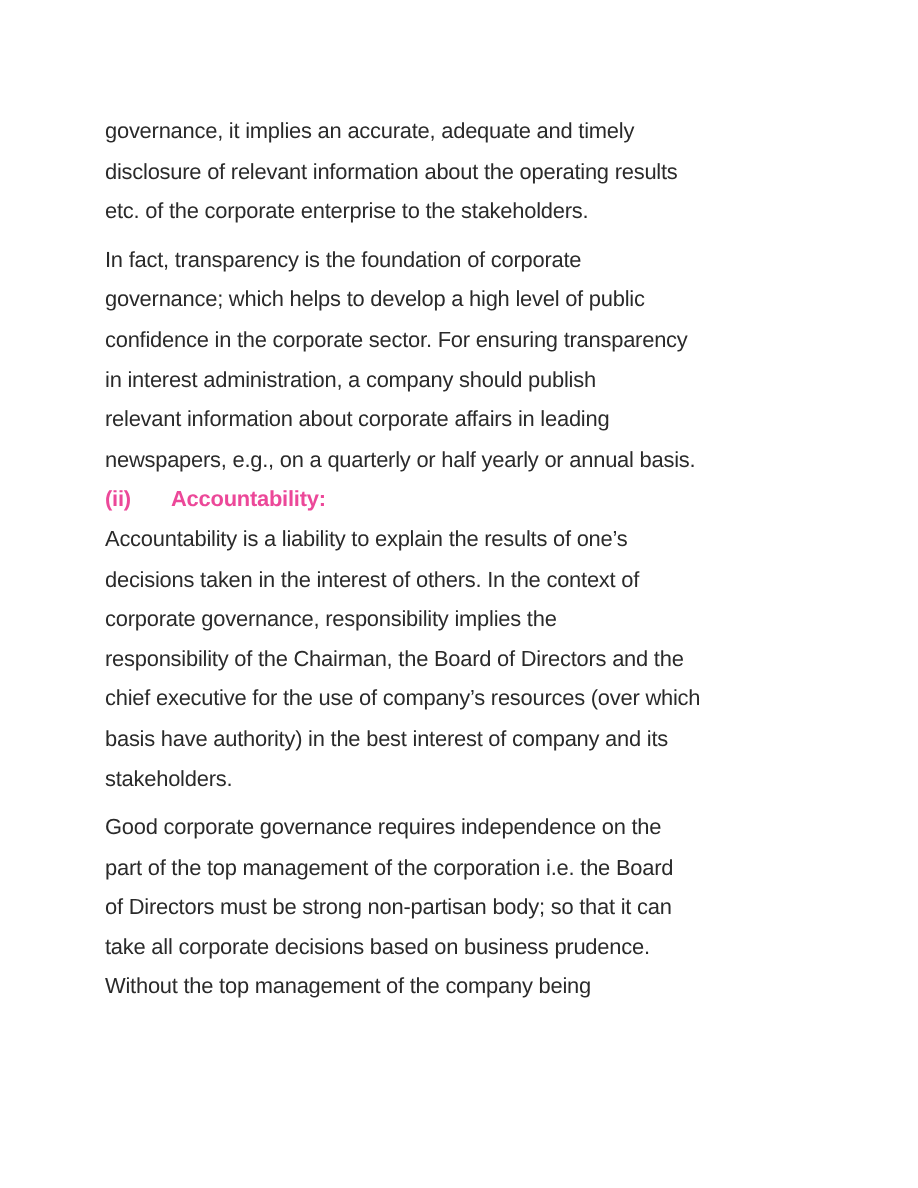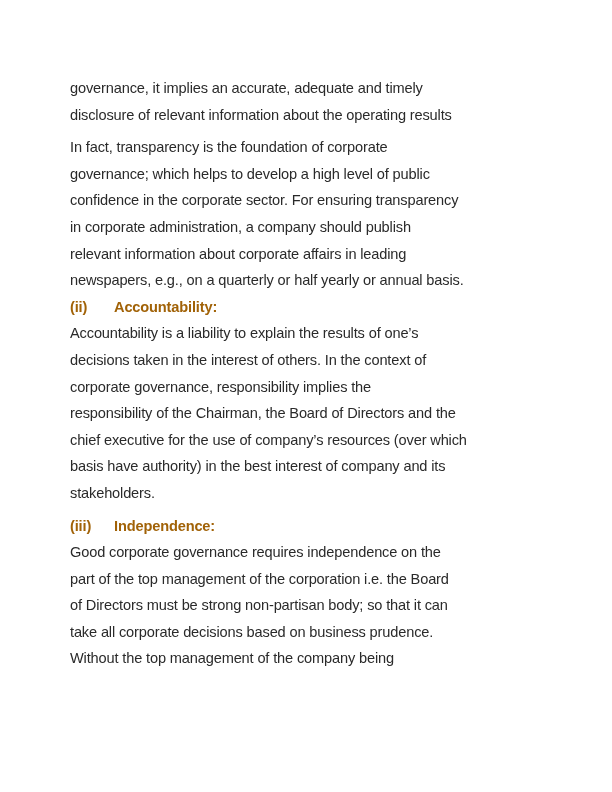--- a/index.html
+++ b/index.html
@@ -1,56 +1,54 @@
 <!DOCTYPE html>
 <html><head>
 <meta charset="utf-8">
 <style>
   html, body { margin:0; padding:0; background:#ffffff; }
   body { width:612px; height:792px; position:relative; overflow:hidden; }
   .page { position:absolute; left:70px; top:75px; width:480px;
     font-family:Liberation Sans, sans-serif; font-size:14.6px; color:#2a2a2a; letter-spacing:-0.15px; }
   .line { height:26.6px; line-height:26.6px; white-space:nowrap; }
   .gap { height:6px; }
-  .heading { font-weight:bold; color:#a16207; height:26.6px; line-height:26.6px; white-space:nowrap; }
+  .heading { font-weight:bold; color:#ec4899; height:26.6px; line-height:26.6px; white-space:nowrap; }
   .heading .num { display:inline-block; width:44px; }
 </style>
 </head>
 <body>
 
 <div class="page">
   <div>
     <div class="line">governance, it implies an accurate, adequate and timely</div>
     <div class="line">disclosure of relevant information about the operating results</div>
+    <div class="line">etc. of the corporate enterprise to the stakeholders.</div>
   </div>
   <div class="gap"></div>
   <div>
     <div class="line">In fact, transparency is the foundation of corporate</div>
     <div class="line">governance; which helps to develop a high level of public</div>
     <div class="line">confidence in the corporate sector. For ensuring transparency</div>
-    <div class="line">in corporate administration, a company should publish</div>
+    <div class="line">in interest administration, a company should publish</div>
     <div class="line">relevant information about corporate affairs in leading</div>
     <div class="line">newspapers, e.g., on a quarterly or half yearly or annual basis.</div>
   </div>
   <div class="heading">
     <span class="num">(ii)</span><span>Accountability:</span>
   </div>
   <div>
     <div class="line">Accountability is a liability to explain the results of one’s</div>
     <div class="line">decisions taken in the interest of others. In the context of</div>
     <div class="line">corporate governance, responsibility implies the</div>
     <div class="line">responsibility of the Chairman, the Board of Directors and the</div>
     <div class="line">chief executive for the use of company’s resources (over which</div>
     <div class="line">basis have authority) in the best interest of company and its</div>
     <div class="line">stakeholders.</div>
   </div>
   <div class="gap"></div>
-  <div class="heading">
-    <span class="num">(iii)</span><span>Independence:</span>
-  </div>
   <div>
     <div class="line">Good corporate governance requires independence on the</div>
     <div class="line">part of the top management of the corporation i.e. the Board</div>
     <div class="line">of Directors must be strong non-partisan body; so that it can</div>
     <div class="line">take all corporate decisions based on business prudence.</div>
     <div class="line">Without the top management of the company being</div>
   </div>
 </div>
 
 </body></html>

